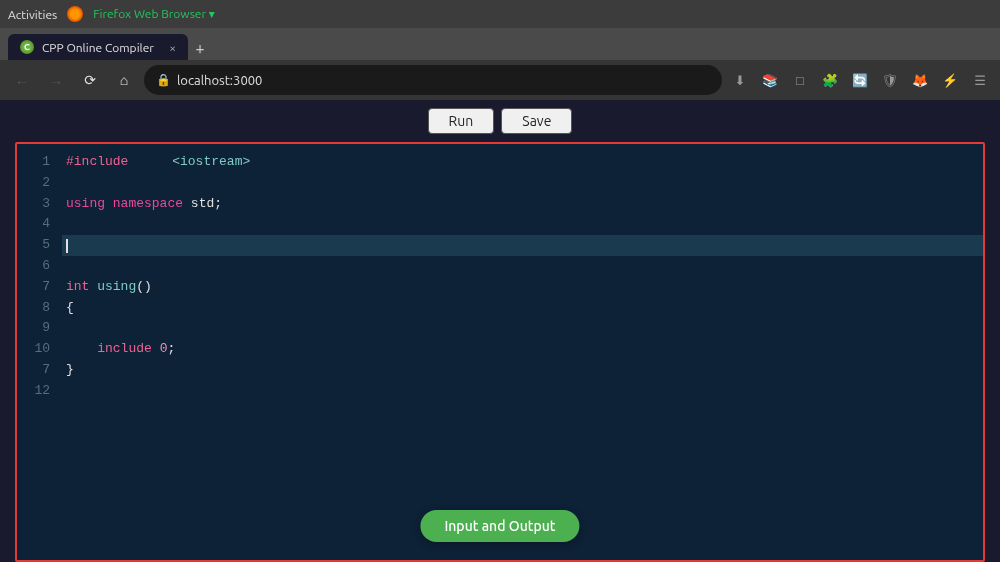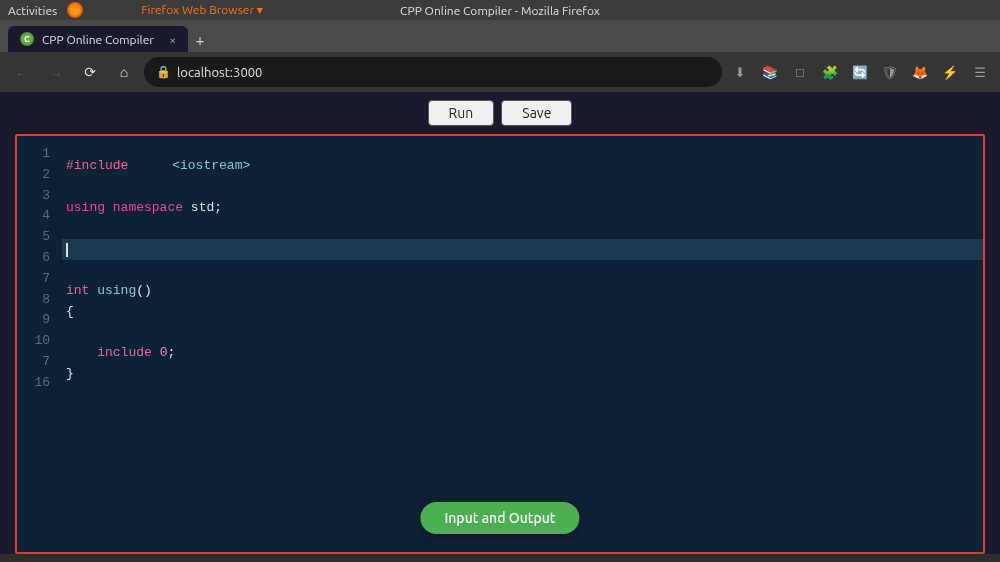--- a/index.html
+++ b/index.html
@@ -6,21 +6,21 @@
     body {
       width: 1000px;
       height: 562px;
       overflow: hidden;
       font-family: 'Ubuntu', 'Segoe UI', sans-serif;
       background: #2d2d2d;
     }
 
     
     .os-topbar {
-      height: 20px;
+      height: 28px;
       background: #3c3c3c;
       display: flex;
       align-items: center;
       justify-content: space-between;
       padding: 0 8px;
       color: #e0e0e0;
       font-size: 12px;
     }
     .os-topbar-left {
       display: flex;
@@ -240,21 +240,21 @@
       user-select: none;
     }
     .line-numbers div {
       height: 20.8px;
       display: flex;
       align-items: center;
       justify-content: flex-end;
     }
     .code-content {
       flex: 1;
-      padding: 20px 0;
+      padding: 8px 0;
       overflow: hidden;
     }
     .code-line {
       height: 20.8px;
       display: flex;
       align-items: center;
       padding-left: 4px;
       line-height: 20.8px;
       white-space: pre;
     }
@@ -304,23 +304,22 @@
       box-shadow: 0 2px 8px rgba(0,0,0,0.3);
     }
   </style>
 </head>
 <body>
 
 <div class="os-topbar">
   <div class="os-topbar-left">
     <span class="activities-btn">Activities</span>
     <span class="firefox-icon"></span>
-    <span style="font-size:12px;color:#f97316;margin-left:48px;">Firefox Web Browser ▾</span>
-  </div>
-  <div class="os-topbar-center">CPP Online Compiler - Mozilla Firefox</div>
+    <span style="font-size:12px;color:#22c55e;">Firefox Web Browser ▾</span>
+  </div>
 </div>
 
 <div class="browser-titlebar">
   <div class="tab-bar">
     <div class="tab-active">
       <div class="tab-favicon">C</div>
       <span class="tab-label">CPP Online Compiler</span>
       <span class="tab-close">×</span>
     </div>
     <div class="new-tab-btn">+</div>
@@ -364,21 +363,21 @@
         <div>2</div>
         <div>3</div>
         <div>4</div>
         <div>5</div>
         <div>6</div>
         <div>7</div>
         <div>8</div>
         <div>9</div>
         <div>10</div>
         <div>7</div>
-        <div>16</div>
+        <div>12</div>
       </div>
 
       <div class="code-content">
 
         <div class="code-line">
           <span class="kw-include">#include </span><span class="kw-header">&lt;iostream&gt;</span>
         </div>
 
         <div class="code-line"></div>
 

